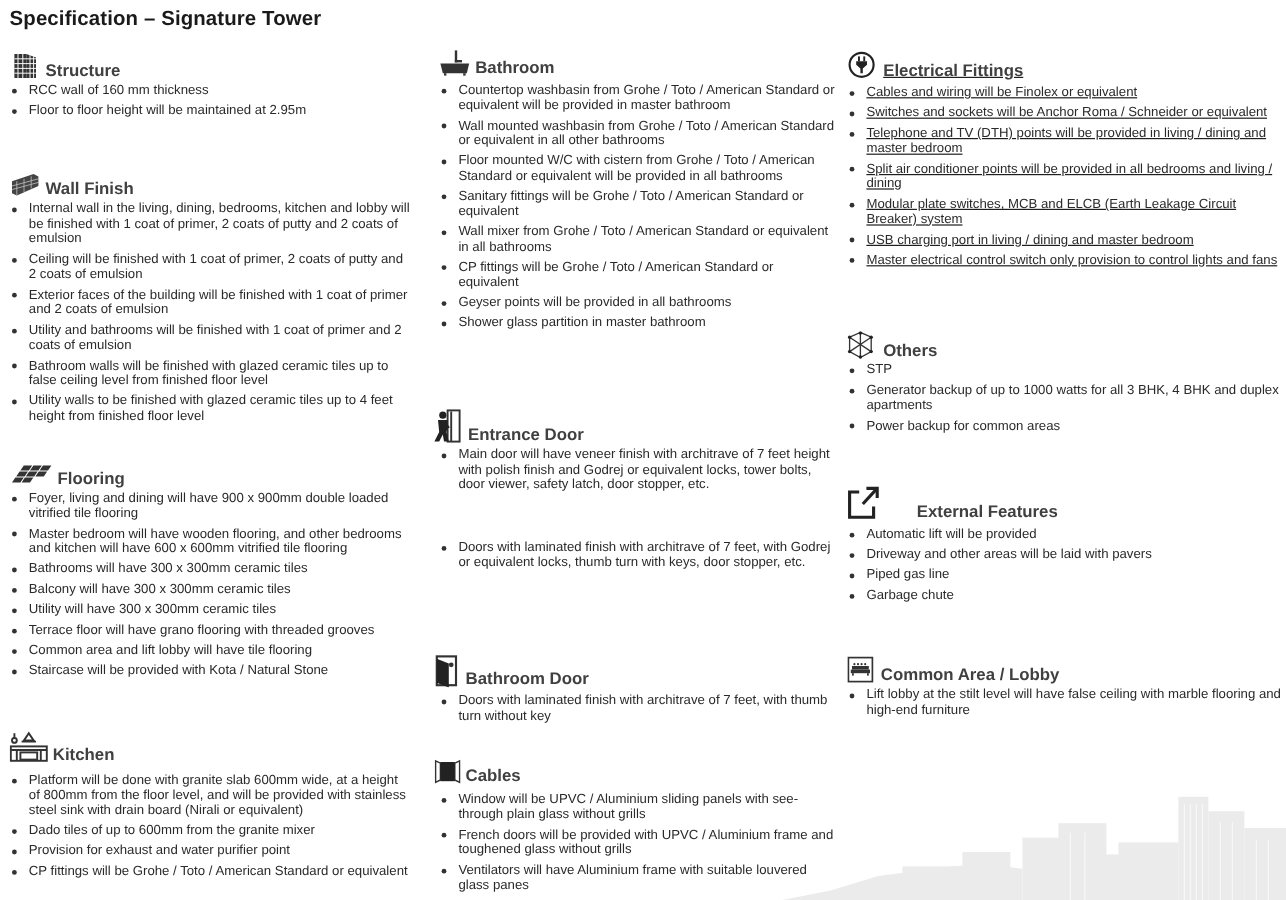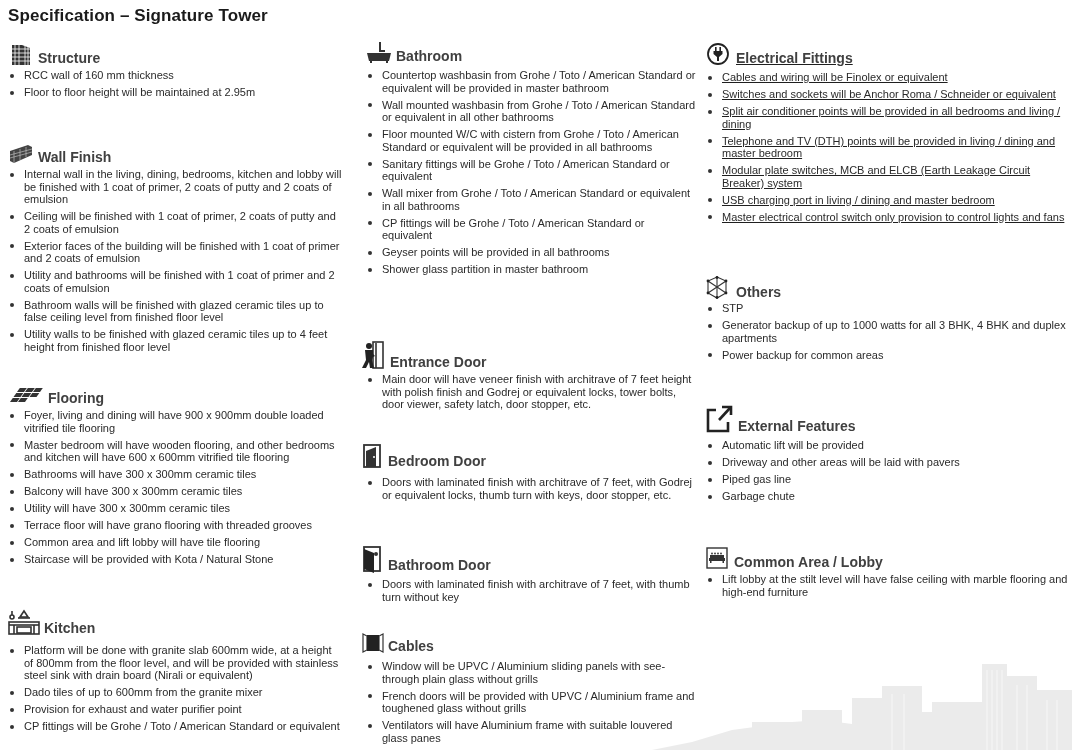--- a/index.html
+++ b/index.html
@@ -186,32 +186,20 @@
         </svg>
     </span>
     <span class="sec-title">Entrance Door</span>
   </div>
   <ul class="items" style="margin-left:6px;">
       <li>Main door will have veneer finish with architrave of 7 feet height with polish finish and Godrej or equivalent locks, tower bolts, door viewer, safety latch, door stopper, etc.</li>
     </ul>
 </div>
 
 <div class="section" style="left:362px; top:443px; width:334px;">
-  <div class="sec-head" style="height:26px;">
-    <span class="sec-icon" style="width:22px;height:26px;">
-      <svg viewBox="0 0 22 26">
-          <g fill="none" stroke="#333" stroke-width="1.8">
-            <rect x="2" y="2" width="16" height="22"></rect>
-          </g>
-          <path d="M4 8 L14 4 L14 24 L4 24 Z" fill="#333"></path>
-          <circle cx="12" cy="14" r="1" fill="#fff"></circle>
-        </svg>
-    </span>
-    <span class="sec-title">Bedroom Door</span>
-  </div>
   <ul class="items" style="margin-top:7px; margin-left:4px;">
       <li>Doors with laminated finish with architrave of 7 feet, with Godrej or equivalent locks, thumb turn with keys, door stopper, etc.</li>
     </ul>
 </div>
 
 <div class="section" style="left:362px; top:545px; width:334px;">
   <div class="sec-head" style="height:28px;">
     <span class="sec-icon" style="width:22px;height:28px;">
       <svg viewBox="0 0 22 28">
           <g fill="none" stroke="#333" stroke-width="1.8">
@@ -258,22 +246,22 @@
             <rect x="13.4" y="5" width="1.6" height="4"></rect>
             <path d="M7.5 9 L16.5 9 L16.5 12 L13 15 L13 19 L11 19 L11 15 L7.5 12 Z"></path>
           </g>
         </svg>
     </span>
     <span class="sec-title">Electrical Fittings</span>
   </div>
   <ul class="items" style="margin-top:5px;">
       <li>Cables and wiring will be Finolex or equivalent</li>
       <li>Switches and sockets will be Anchor Roma / Schneider or equivalent</li>
+      <li>Telephone and TV (DTH) points will be provided in living / dining and master bedroom</li>
       <li>Split air conditioner points will be provided in all bedrooms and living / dining</li>
-      <li>Telephone and TV (DTH) points will be provided in living / dining and master bedroom</li>
       <li>Modular plate switches, MCB and ELCB (Earth Leakage Circuit Breaker) system</li>
       <li>USB charging port in living / dining and master bedroom</li>
       <li>Master electrical control switch only provision to control lights and fans</li>
     </ul>
 </div>
 
 <div class="section" style="left:706px; top:276px; width:366px;">
   <div class="sec-head">
     <span class="sec-icon" style="width:26px;">
       <svg viewBox="0 0 26 24">
@@ -296,21 +284,21 @@
     <span class="sec-title">Others</span>
   </div>
   <ul class="items" style="margin-top:2px;">
       <li>STP</li>
       <li>Generator backup of up to 1000 watts for all 3 BHK, 4 BHK and duplex apartments</li>
       <li>Power backup for common areas</li>
     </ul>
 </div>
 
 <div class="section" style="left:706px; top:404px; width:366px;">
-  <div class="sec-head" style="height:30px;">
+  <div class="sec-head" style="height:30px;gap:26px;">
     <span class="sec-icon" style="width:28px;height:30px;">
       <svg viewBox="0 0 28 30">
           <g fill="none" stroke="#222" stroke-width="2.6">
             <path d="M10 6 L2 6 L2 27 L22 27 L22 18"></path>
             <line x1="13" y1="16" x2="24" y2="4"></line>
             <path d="M16 3 L25 3 L25 11"></path>
           </g>
         </svg>
     </span>
     <span class="sec-title">External Features</span>

